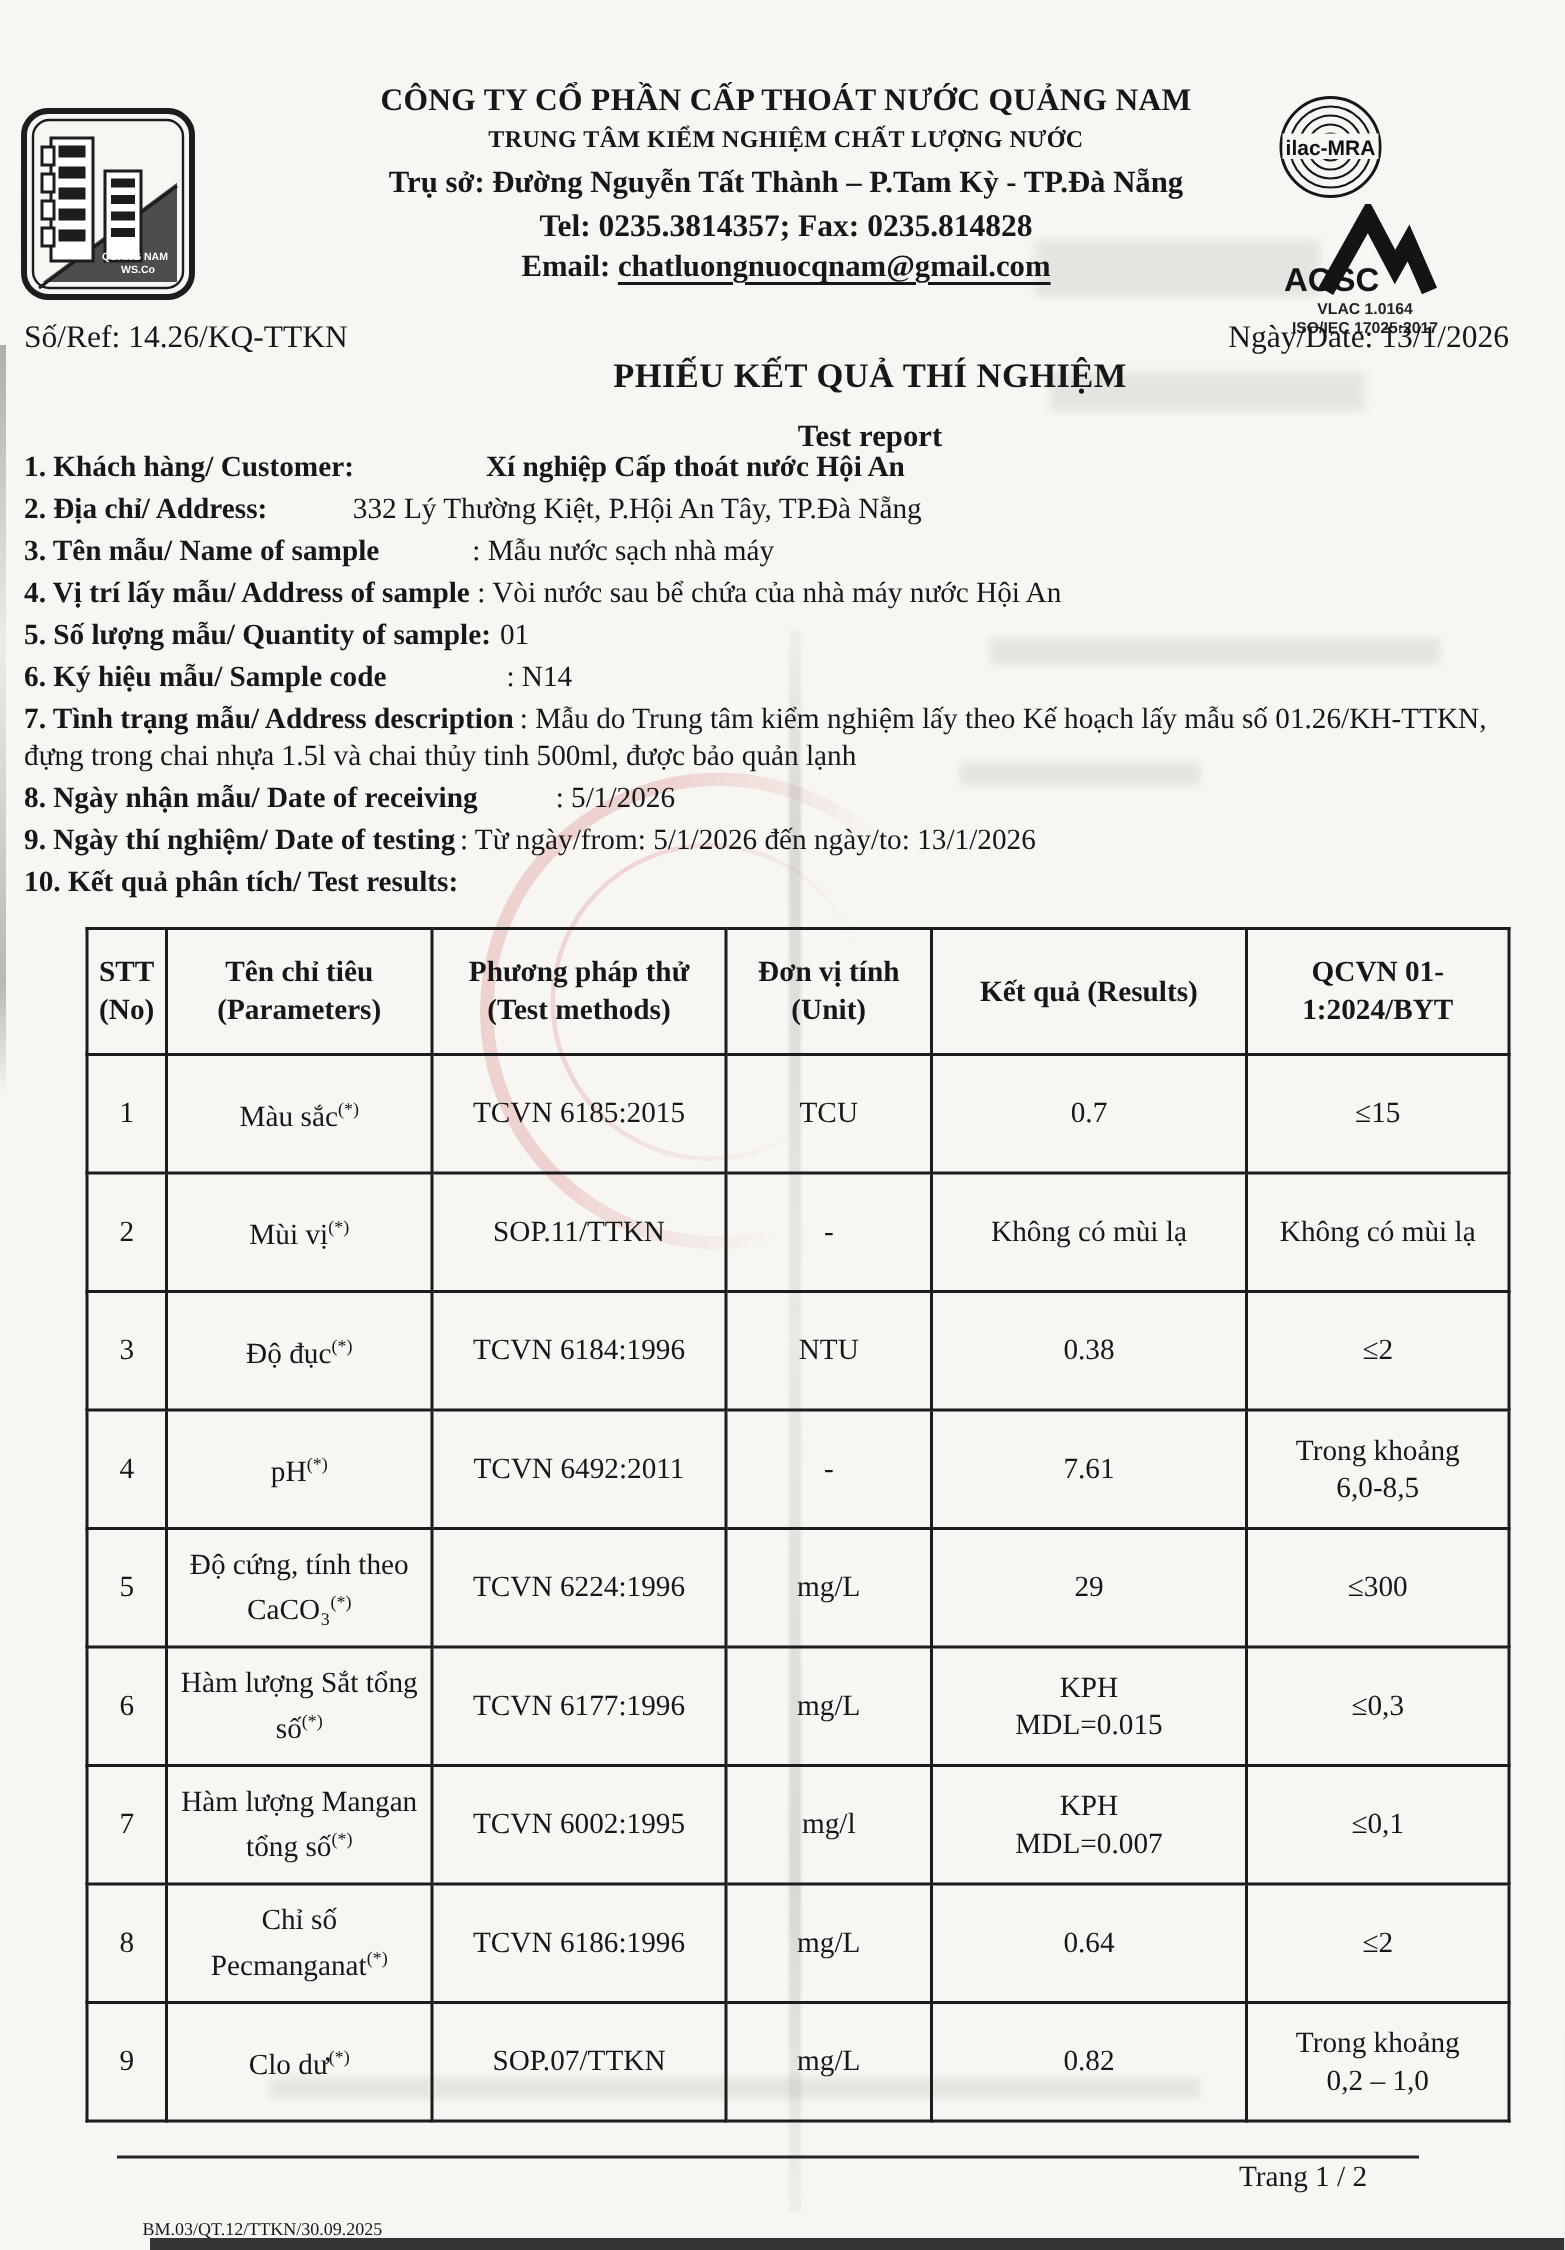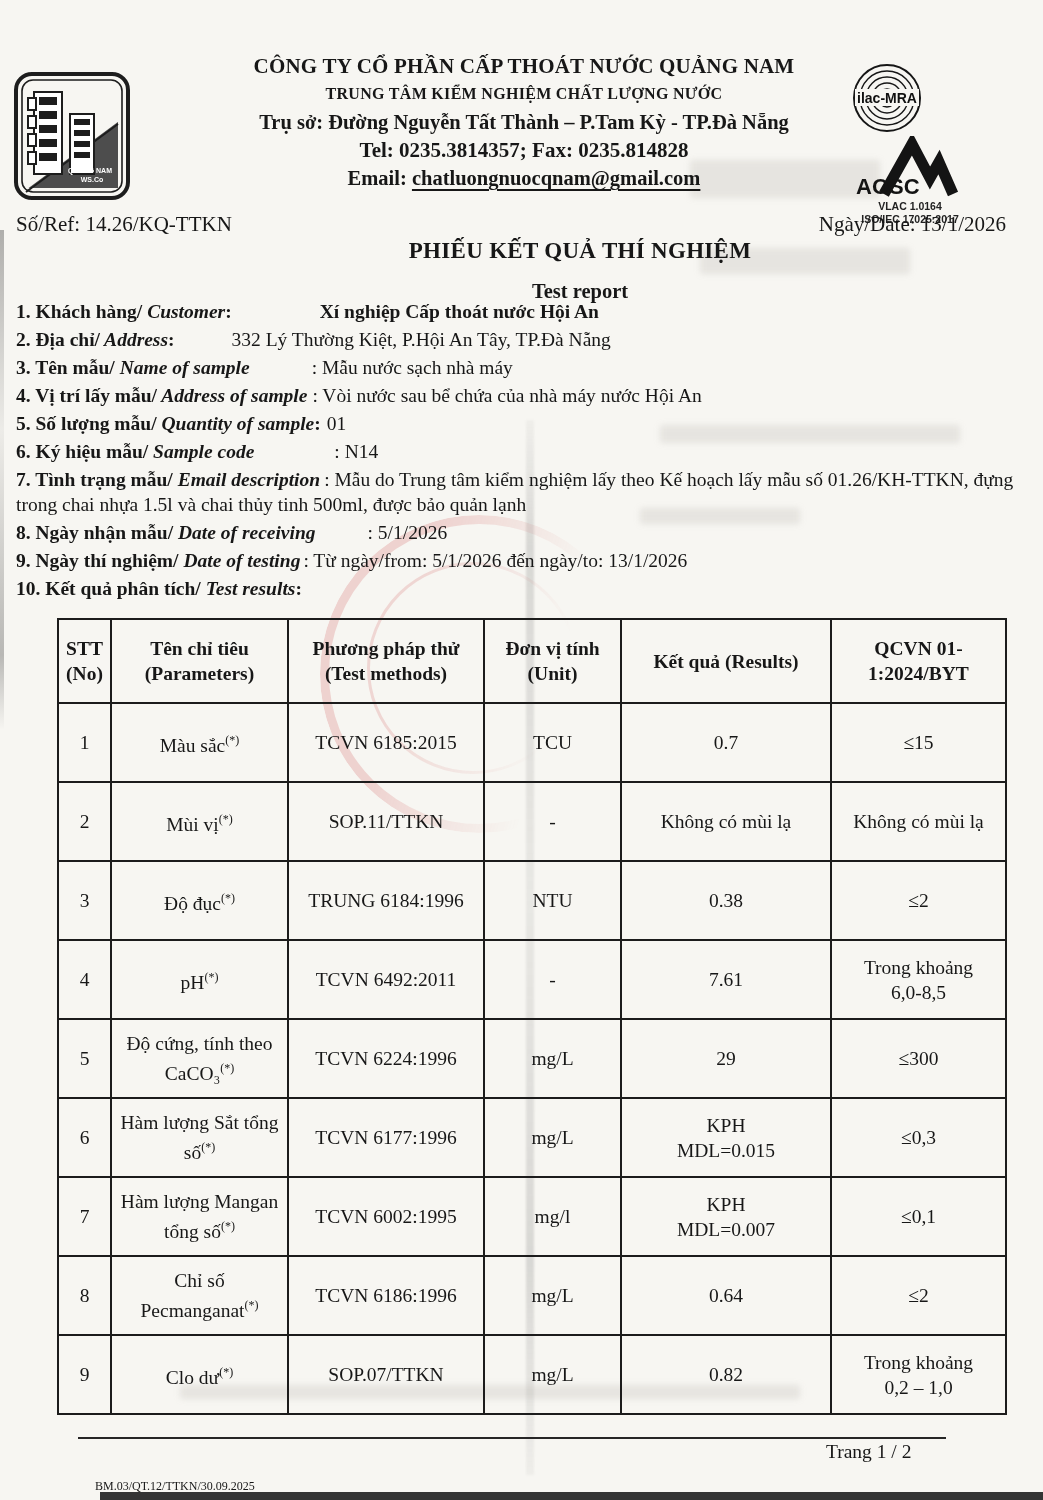--- a/index.html
+++ b/index.html
@@ -30,21 +30,21 @@
   
   .ref-row{position:absolute;left:16px;top:212px;width:990px;display:flex;justify-content:space-between;font-size:21px;}
   
   .title-block{position:absolute;left:120px;top:238px;width:920px;text-align:center;}
   .title-vi{font-size:23px;font-weight:bold;letter-spacing:.3px;}
   .title-en{font-size:20.5px;font-weight:bold;margin-top:16px;}
   
   .fields{position:absolute;left:16px;top:300px;width:1002px;}
   .field{font-size:19.5px;line-height:24.5px;margin-bottom:3.5px;}
   .f-vi{font-weight:bold;}
-  .f-en{font-weight:bold;font-style:italic;}
+  .f-en{font-weight:bold;}
   .f-tail{font-weight:bold;}
   .f-gap{display:inline-block;height:1px;}
   .f-value.bold{font-weight:bold;}
   
   .results{position:absolute;left:57px;top:618px;border-collapse:collapse;table-layout:fixed;}
   .results th,.results td{
     border:2px solid #1c1c1c;
     text-align:center;vertical-align:middle;
     font-size:19.5px;padding:2px 4px;
     overflow:hidden;
@@ -183,21 +183,21 @@
 
   <div class="field">
     <span class="f-vi">5. Số lượng mẫu/</span><span class="f-en"> Quantity of sample</span><span class="f-tail">:</span><span class="f-gap" style="width: 6px;"></span><span class="f-value">01</span>
   </div>
 
   <div class="field">
     <span class="f-vi">6. Ký hiệu mẫu/</span><span class="f-en"> Sample code</span><span class="f-tail"></span><span class="f-gap" style="width: 80px;"></span><span class="f-value">: N14</span>
   </div>
 
   <div class="field">
-    <span class="f-vi">7. Tình trạng mẫu/</span><span class="f-en"> Email description</span><span class="f-tail"></span><span class="f-gap" style="width: 4px;"></span><span class="f-value">: Mẫu do Trung tâm kiểm nghiệm lấy theo Kế hoạch lấy mẫu số 01.26/KH-TTKN, đựng trong chai nhựa 1.5l và chai thủy tinh 500ml, được bảo quản lạnh</span>
+    <span class="f-vi">7. Tình trạng mẫu/</span><span class="f-en"> Address description</span><span class="f-tail"></span><span class="f-gap" style="width: 4px;"></span><span class="f-value">: Mẫu do Trung tâm kiểm nghiệm lấy theo Kế hoạch lấy mẫu số 01.26/KH-TTKN, đựng trong chai nhựa 1.5l và chai thủy tinh 500ml, được bảo quản lạnh</span>
   </div>
 
   <div class="field">
     <span class="f-vi">8. Ngày nhận mẫu/</span><span class="f-en"> Date of receiving</span><span class="f-tail"></span><span class="f-gap" style="width: 52px;"></span><span class="f-value">: 5/1/2026</span>
   </div>
 
   <div class="field">
     <span class="f-vi">9. Ngày thí nghiệm/</span><span class="f-en"> Date of testing</span><span class="f-tail"></span><span class="f-gap" style="width: 3px;"></span><span class="f-value">: Từ ngày/from: 5/1/2026  đến ngày/to: 13/1/2026</span>
   </div>
 
@@ -278,21 +278,21 @@
           <td>
             <div>Không có mùi lạ</div>
           </td>
         </tr>
         <tr>
           <td>
             <div>3</div>
           </td>
           <td><span>Độ đục</span><sup>(*)</sup></td>
           <td>
-            <div>TRUNG 6184:1996</div>
+            <div>TCVN 6184:1996</div>
           </td>
           <td>
             <div>NTU</div>
           </td>
           <td>
             <div>0.38</div>
           </td>
           <td>
             <div>≤2</div>
           </td>

